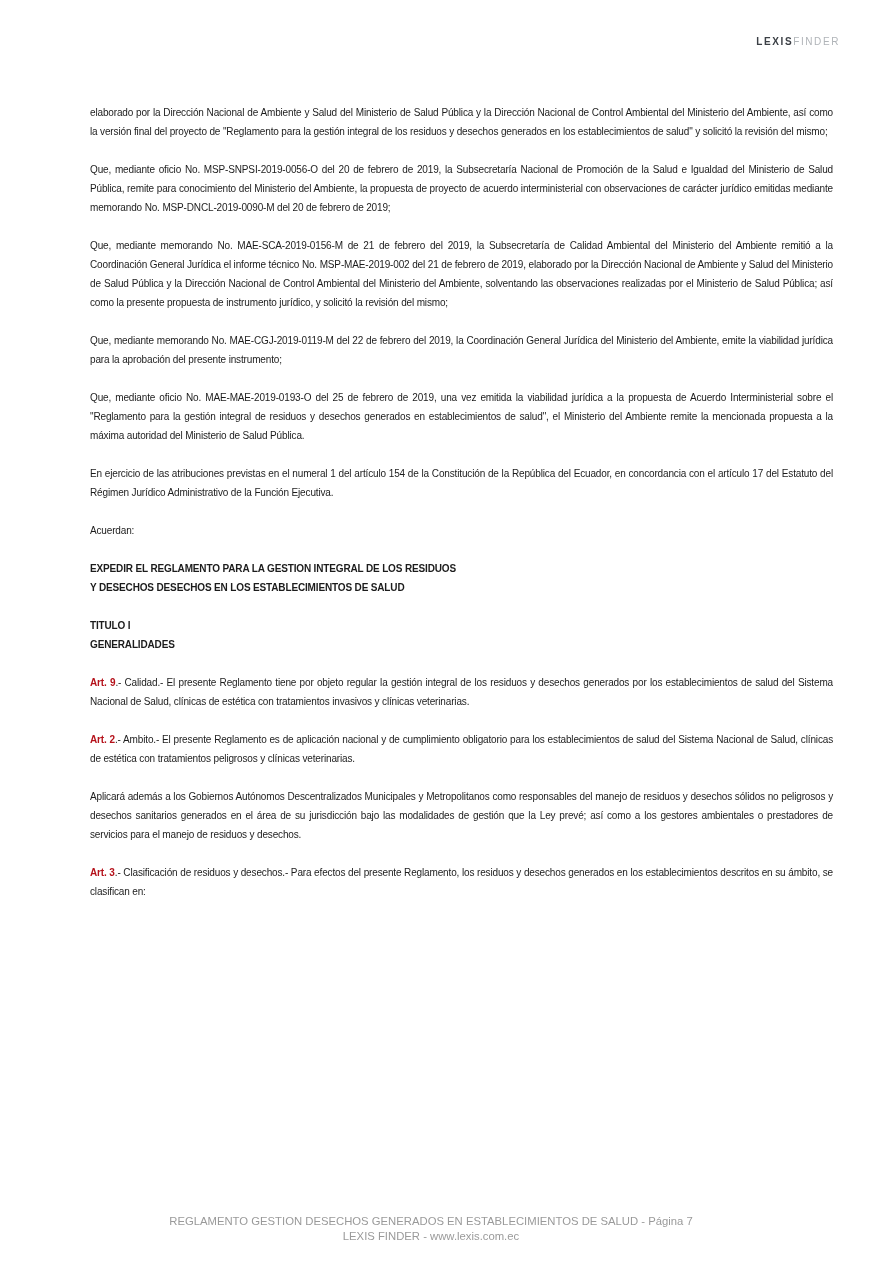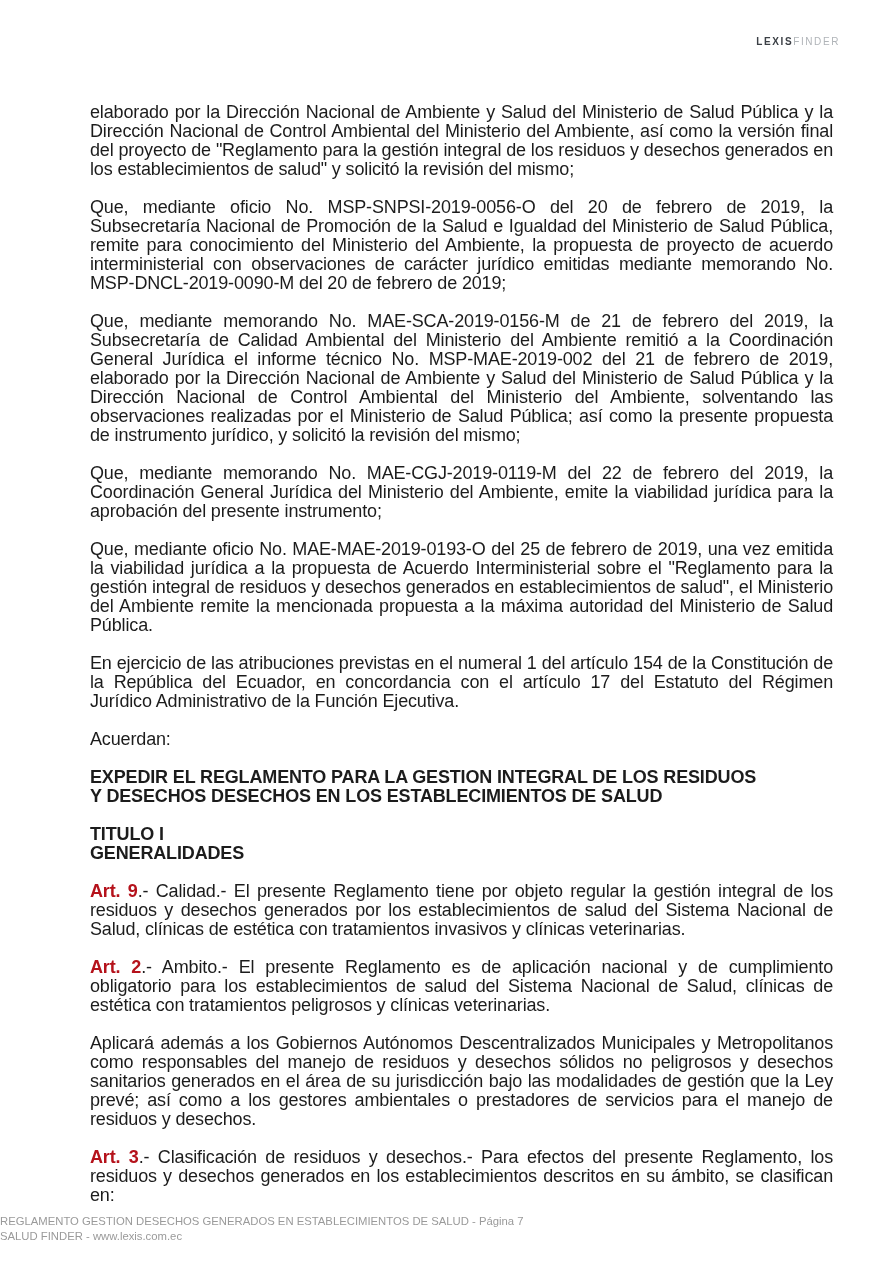--- a/index.html
+++ b/index.html
@@ -5,29 +5,29 @@
   html, body { margin: 0; padding: 0; background: #ffffff; }
   body { width: 892px; height: 1263px; position: relative; overflow: hidden; }
   .brand {
     position: absolute; top: 36px; right: 52px;
     font-family: "Liberation Sans", sans-serif; font-size: 10px; letter-spacing: 1.6px;
     color: #b0b4b8;
   }
   .brand .b1 { font-weight: bold; color: #3c4046; }
   .page-body {
     position: absolute; top: 103px; left: 90px; width: 743px;
-    font-family: "Liberation Sans", sans-serif; font-size: 18px; line-height: 19px;
+    font-family: "Liberation Sans", sans-serif; font-size: 10px; line-height: 19px;
     color: #1c1c1c; letter-spacing: -0.15px;
   }
   .page-body p { margin: 0 0 19px 0; text-align: justify; text-align-last: left; }
   .page-body p.heading { text-align: left; font-weight: bold; }
   .art-label { color: #b5121b; font-weight: bold; }
   .line { display: block; }
   .footer {
-    position: absolute; top: 1214px; left: 0; width: 862px; 
+    position: absolute; top: 1214px; left: 0; width: 862px; text-align: center;
     font-family: "Liberation Sans", sans-serif; font-size: 11.3px; line-height: 15px; color: #9a9a9a;
   }
 </style>
 </head>
 <body>
 
 <div class="brand">
   <span class="b1">LEXIS</span><span class="b2">FINDER</span>
 </div>
 
@@ -54,14 +54,14 @@
 
   <p><span class="art-label">Art. 2</span><span>.- Ambito.- El presente Reglamento es de aplicación nacional y de cumplimiento obligatorio para los establecimientos de salud del Sistema Nacional de Salud, clínicas de estética con tratamientos peligrosos y clínicas veterinarias.</span></p>
 
   <p>Aplicará además a los Gobiernos Autónomos Descentralizados Municipales y Metropolitanos como responsables del manejo de residuos y desechos sólidos no peligrosos y desechos sanitarios generados en el área de su jurisdicción bajo las modalidades de gestión que la Ley prevé; así como a los gestores ambientales o prestadores de servicios para el manejo de residuos y desechos.</p>
 
   <p><span class="art-label">Art. 3</span><span>.- Clasificación de residuos y desechos.- Para efectos del presente Reglamento, los residuos y desechos generados en los establecimientos descritos en su ámbito, se clasifican en:</span></p>
 </div>
 
 <div class="footer">
   <div>REGLAMENTO GESTION DESECHOS GENERADOS EN ESTABLECIMIENTOS DE SALUD - Página 7</div>
-  <div>SALUD FINDER - www.lexis.com.ec</div>
+  <div>LEXIS FINDER - www.lexis.com.ec</div>
 </div>
 
 </body></html>

